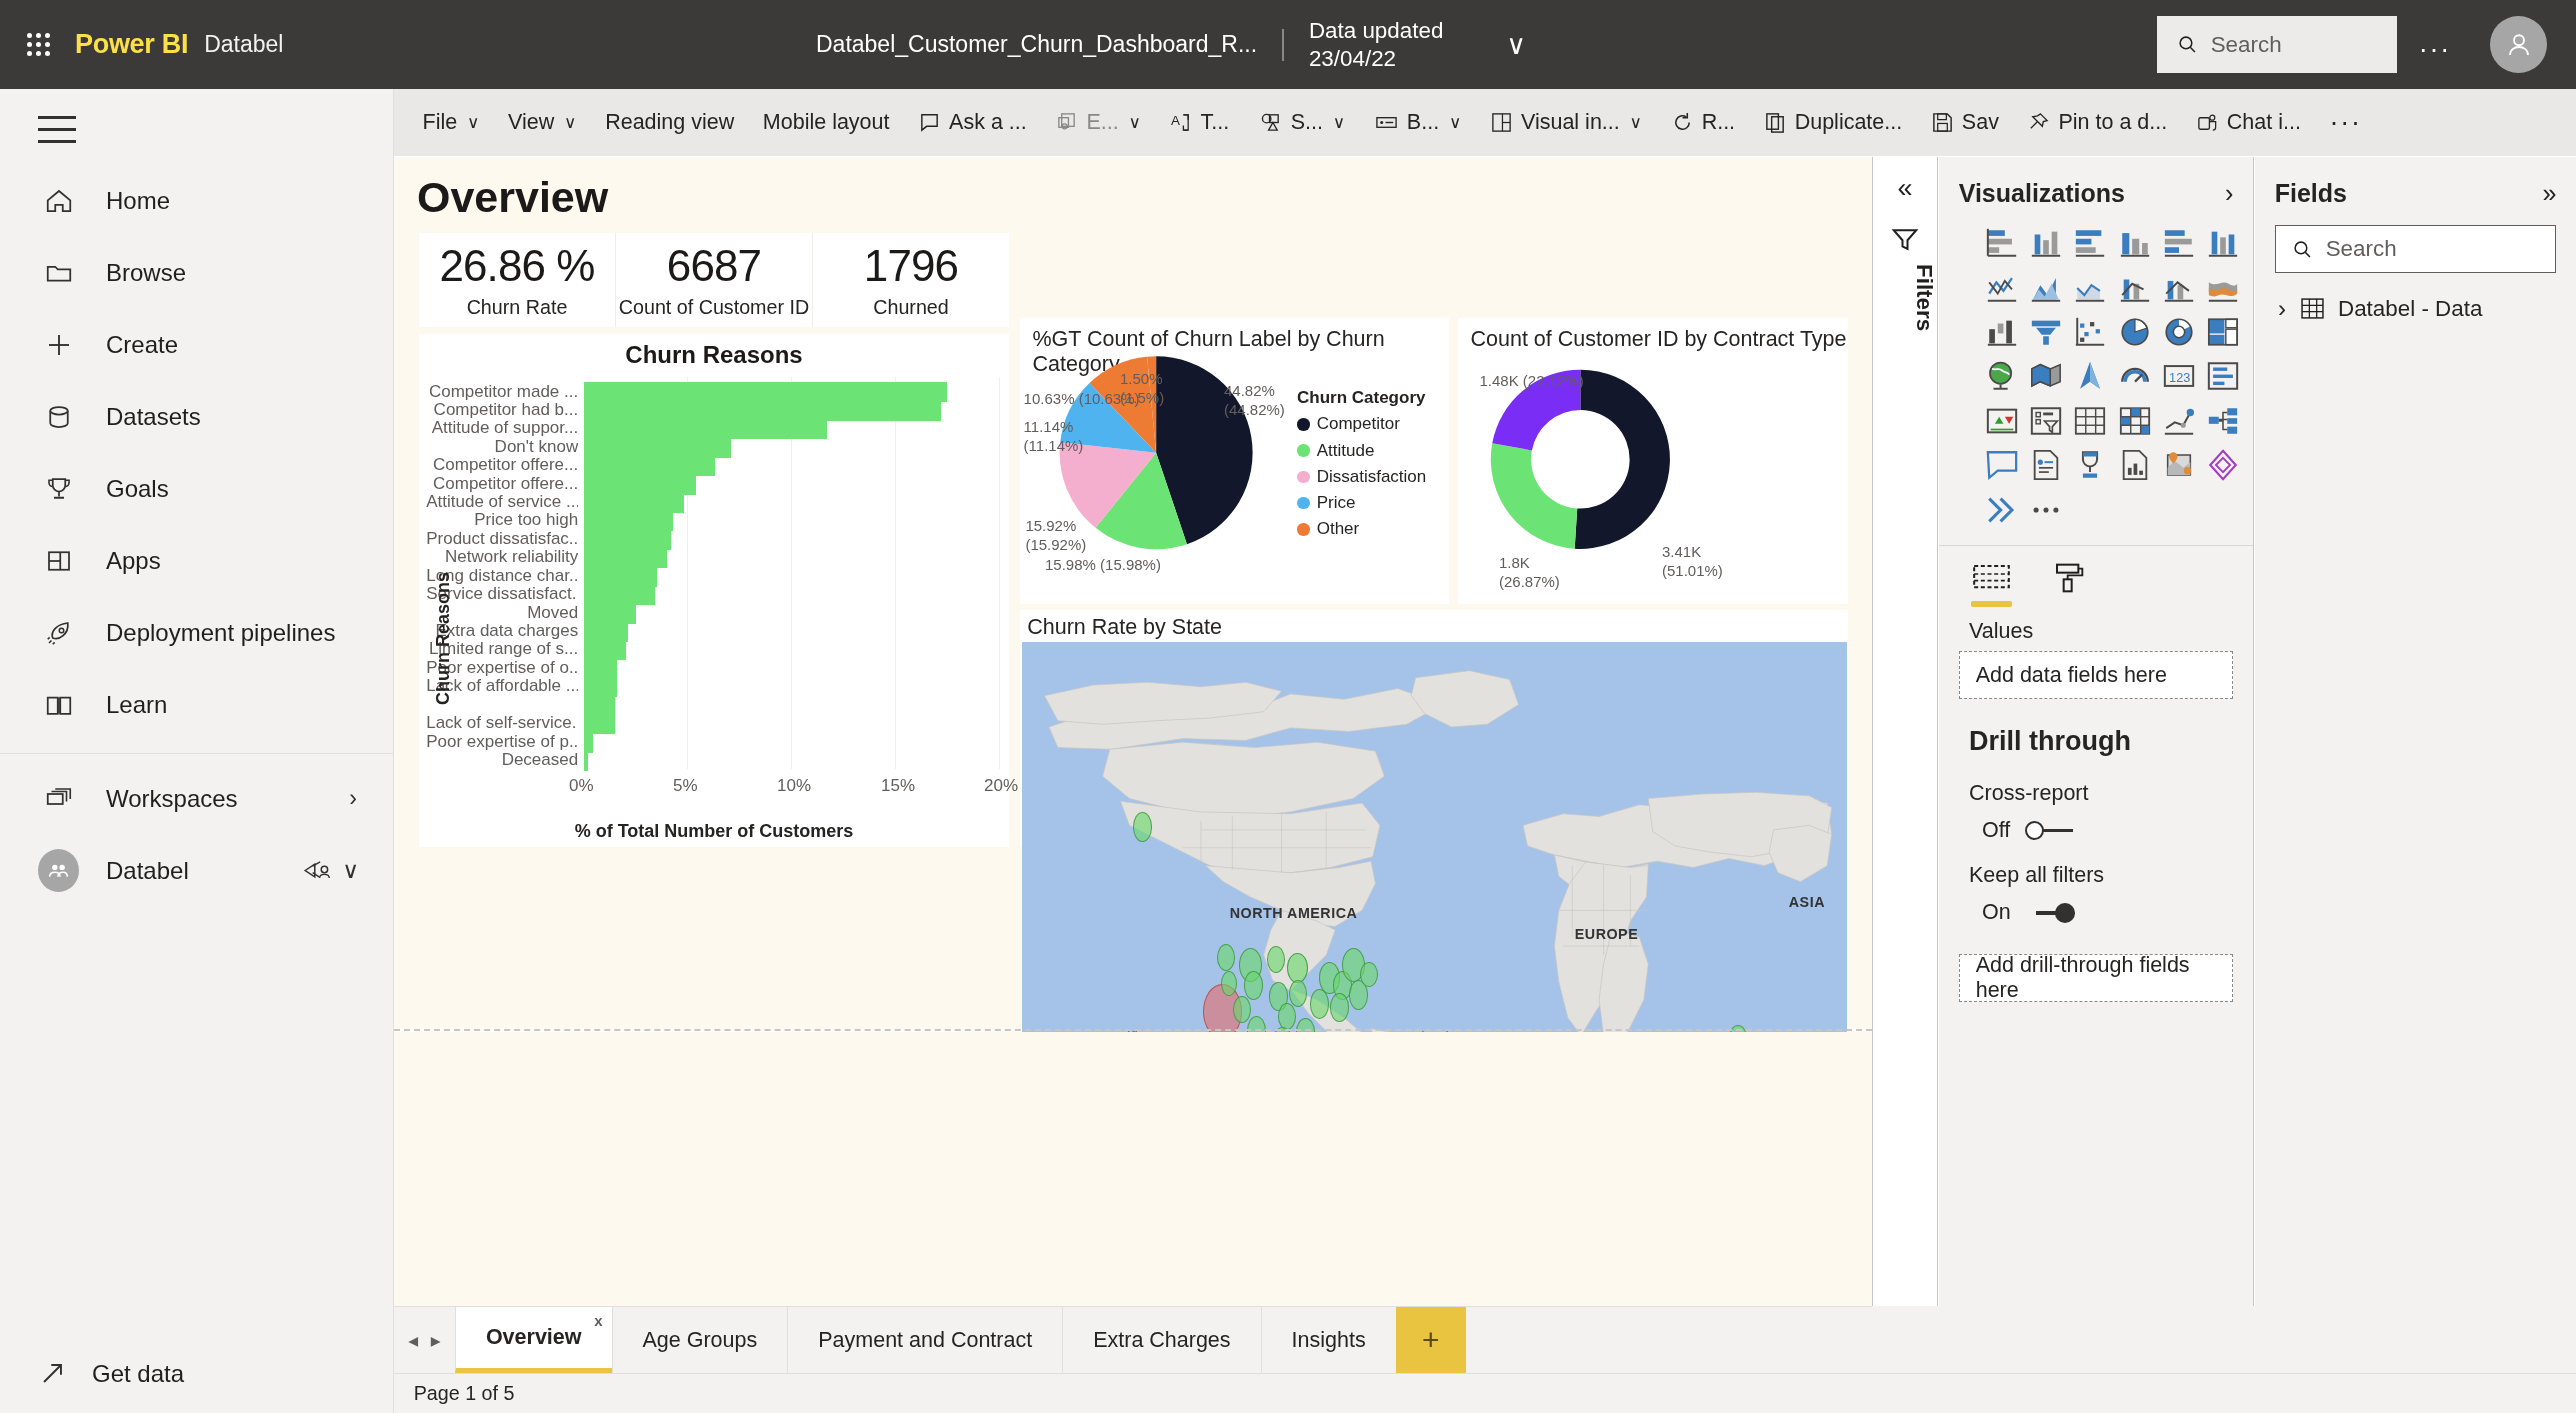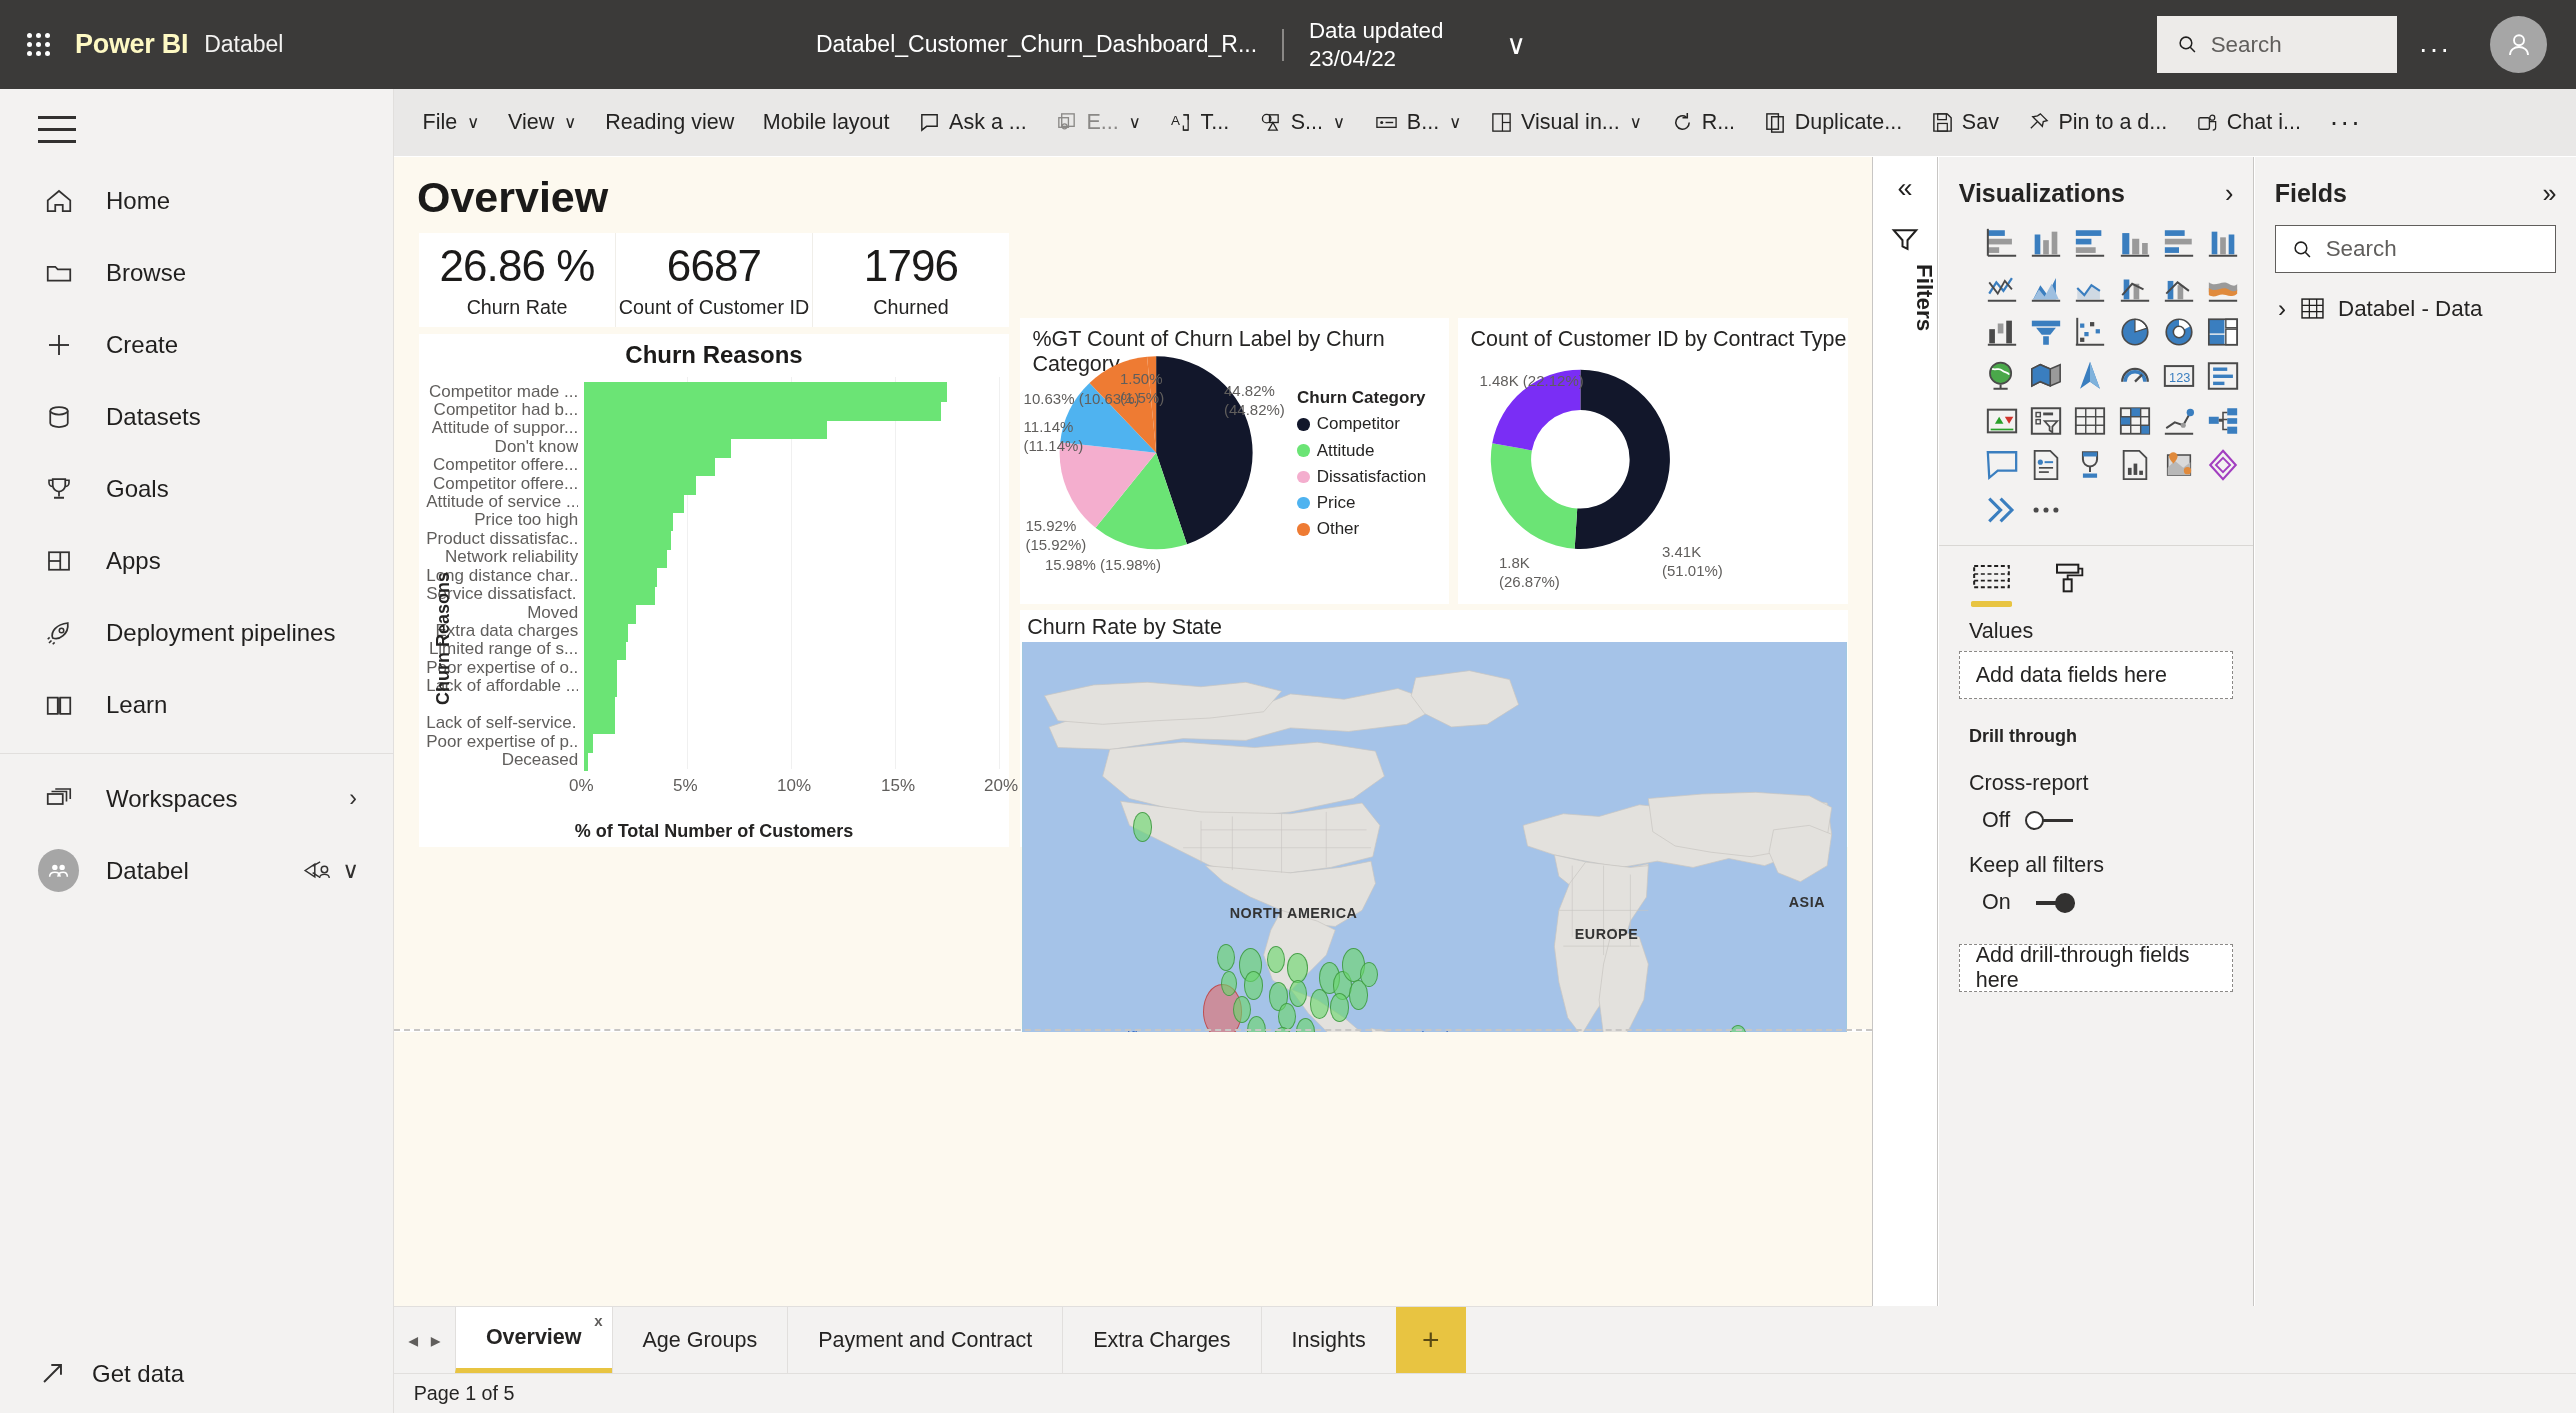--- a/index.html
+++ b/index.html
@@ -11,21 +11,21 @@
   .app { position: relative; width: 2576px; height: 1413px; }
 
   
   .topbar {
     position: absolute; left: 0; top: 0; width: 2576px; height: 89px;
     background: #3b3a39; display: flex; align-items: center;
   }
   .waffle { width: 23px; height: 23px; margin-left: 27px; margin-right: 25px;
     display: grid; grid-template-columns: repeat(3,1fr); grid-template-rows: repeat(3,1fr); gap: 3.6px; cursor:pointer;}
   .waffle i { background:#fff; border-radius:50%; width:5.4px; height:5.4px; }
-  .brand { color:#fef9c3; font-size:27px; font-weight:bold; letter-spacing:-0.3px; }
+  .brand { color:#fde047; font-size:27px; font-weight:bold; letter-spacing:-0.3px; }
   .brand-sub { color:#f3f2f1; font-size:23px; margin-left:16px; font-weight:400;}
   .topcenter { position:absolute; left:816px; top:0; height:89px; display:flex; align-items:center; }
   .rep-name { color:#fff; font-size:23px; }
   .vdiv { width:1.8px; height:32px; background:#8a8886; margin:0 25px; }
   .upd { color:#fff; font-size:22.4px; line-height:1.25; }
   .chev-dn { margin-left:63px; color:#fff; font-size:27px; }
   .searchbox {
     position:absolute; right:179px; top:16px; width:240px; height:57px;
     background:#edebe9; display:flex; align-items:center; padding-left:19.7px; gap:12.5px;
   }
@@ -140,21 +140,21 @@
   .vcell { width:39px; height:39px; display:flex; align-items:center; justify-content:center; cursor:pointer; border-radius:2.7px;}
   .vp-divider { height:0.9px; background:#d9d7d4; margin:12.5px 0 0 0; }
   .fieldtabs { display:flex; gap:32px; padding:16px 0 0 30px; }
   .ftab { width:45px; display:flex; flex-direction:column; align-items:center; cursor:pointer;}
   .ftab .ul { width:41px; height:5.4px; background:#e8c441; margin-top:7.2px; border-radius:1.8px;}
   .vp-label { font-size:21.5px; color:#252423; padding:12.5px 0 7.2px 30px; }
   .dropzone {
     margin:0 19.7px; height:48px; background:#fff; border:0.9px dashed #8a8886;
     display:flex; align-items:center; padding-left:16px; font-size:21.5px; color:#252423;
   }
-  .vp-h2 { font-size:18px; font-weight:bold; color:#252423; padding:27px 0 3.6px 30px; }
+  .vp-h2 { font-size:27px; font-weight:bold; color:#252423; padding:27px 0 3.6px 30px; }
   .vp-sub { font-size:21.5px; color:#252423; padding:19.7px 0 0 30px; }
   .toggle-row { display:flex; align-items:center; gap:14.3px; padding:12.5px 0 0 43px; }
   .toggle-lbl { font-size:21.5px; color:#252423;}
   .tg { width:50px; height:19.7px; position:relative; cursor:pointer;}
   .tg .track { position:absolute; left:10.7px; top:8px; width:38px; height:3.6px; background:#323130; }
   .tg .knob { position:absolute; top:0; width:19.7px; height:19.7px; border-radius:50%; }
   .tg.off .knob { left:0; background:#fff; border:2.7px solid #323130; }
   .tg.on .knob { right:0; background:#323130; }
 
   

